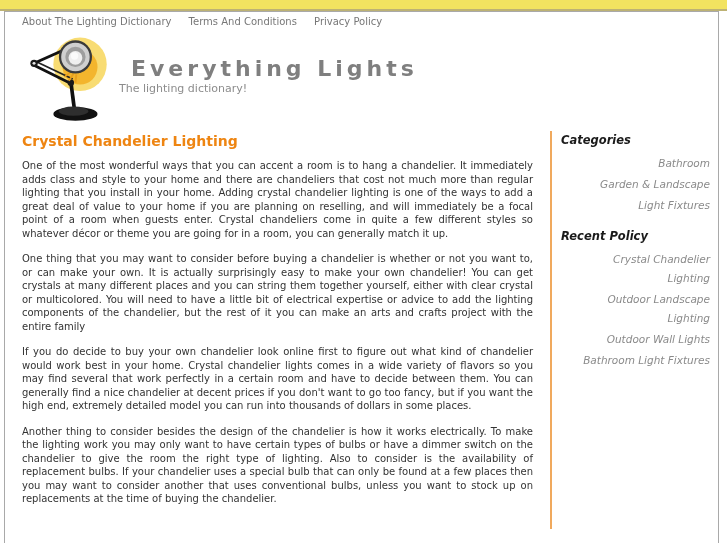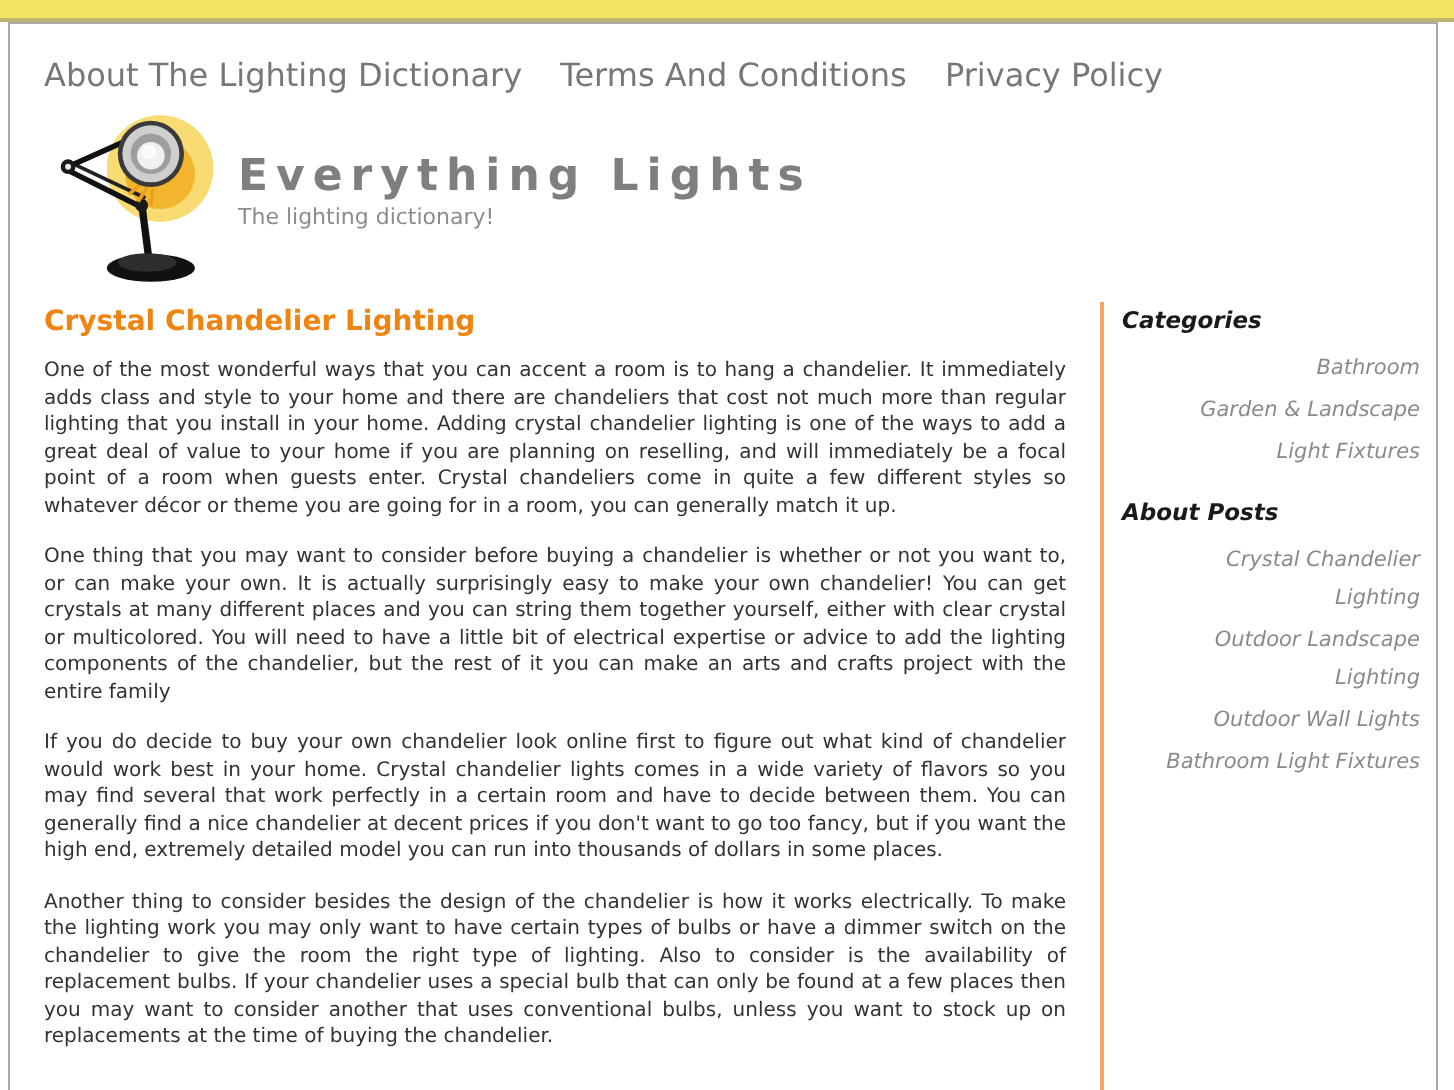--- a/index.html
+++ b/index.html
@@ -6,29 +6,29 @@
   html,body { background:#ffffff; font-family:"DejaVu Sans", sans-serif; }
   body { width:727px; height:545px; overflow:hidden; }
 
   .topbar { height:11px; background:#F2E360; border-bottom:2px solid #BDB274; }
 
   .container {
     margin:0 4px; width:715px; min-height:532px;
     background:#ffffff; border:1px solid #A9A9A9; border-bottom:none;
   }
 
-  nav { padding:16px 0 0 17px; font-size:16px; color:#777; }
+  nav { padding:4px 0 0 17px; font-size:10px; color:#777; }
   nav a { color:#777; text-decoration:none; margin-right:14px; cursor:pointer; }
 
   .header { display:flex; align-items:flex-start; padding:6px 0 0 18px; height:96px; }
   .lamp-wrap { width:92px; height:92px; flex:0 0 auto; }
   .title-block { margin:24px 0 0 4px; }
   .site-title {
     font-size:22px; font-weight:bold; color:#7F7F7F;
-    letter-spacing:4px; line-height:24px; text-decoration:none; display:block;
+    letter-spacing:4px; line-height:24px; text-decoration:none; display:block;margin-left:12px;
   }
   .site-tagline { font-size:11px; color:#8C8C8C; margin-top:1px; }
 
   .columns { display:flex; align-items:stretch; margin-top:8px; }
   main { width:545px; flex:0 0 auto; padding:2px 17px 0 17px; }
   aside {
     flex:1; border-left:2px solid #F0A95D; padding:2px 8px 0 9px;
     min-height:398px;
   }
 
@@ -106,21 +106,21 @@
     <aside>
       <div class="widget">
         <div class="widget-title">Categories</div>
         <ul>
           <li><a>Bathroom</a></li>
           <li><a>Garden &amp; Landscape</a></li>
           <li><a>Light Fixtures</a></li>
         </ul>
       </div>
       <div class="widget">
-        <div class="widget-title">About Posts</div>
+        <div class="widget-title">Recent Policy</div>
         <ul>
           <li><a>Crystal Chandelier Lighting</a></li>
           <li><a>Outdoor Landscape Lighting</a></li>
           <li><a>Outdoor Wall Lights</a></li>
           <li><a>Bathroom Light Fixtures</a></li>
         </ul>
       </div>
     </aside>
   </div>
 

